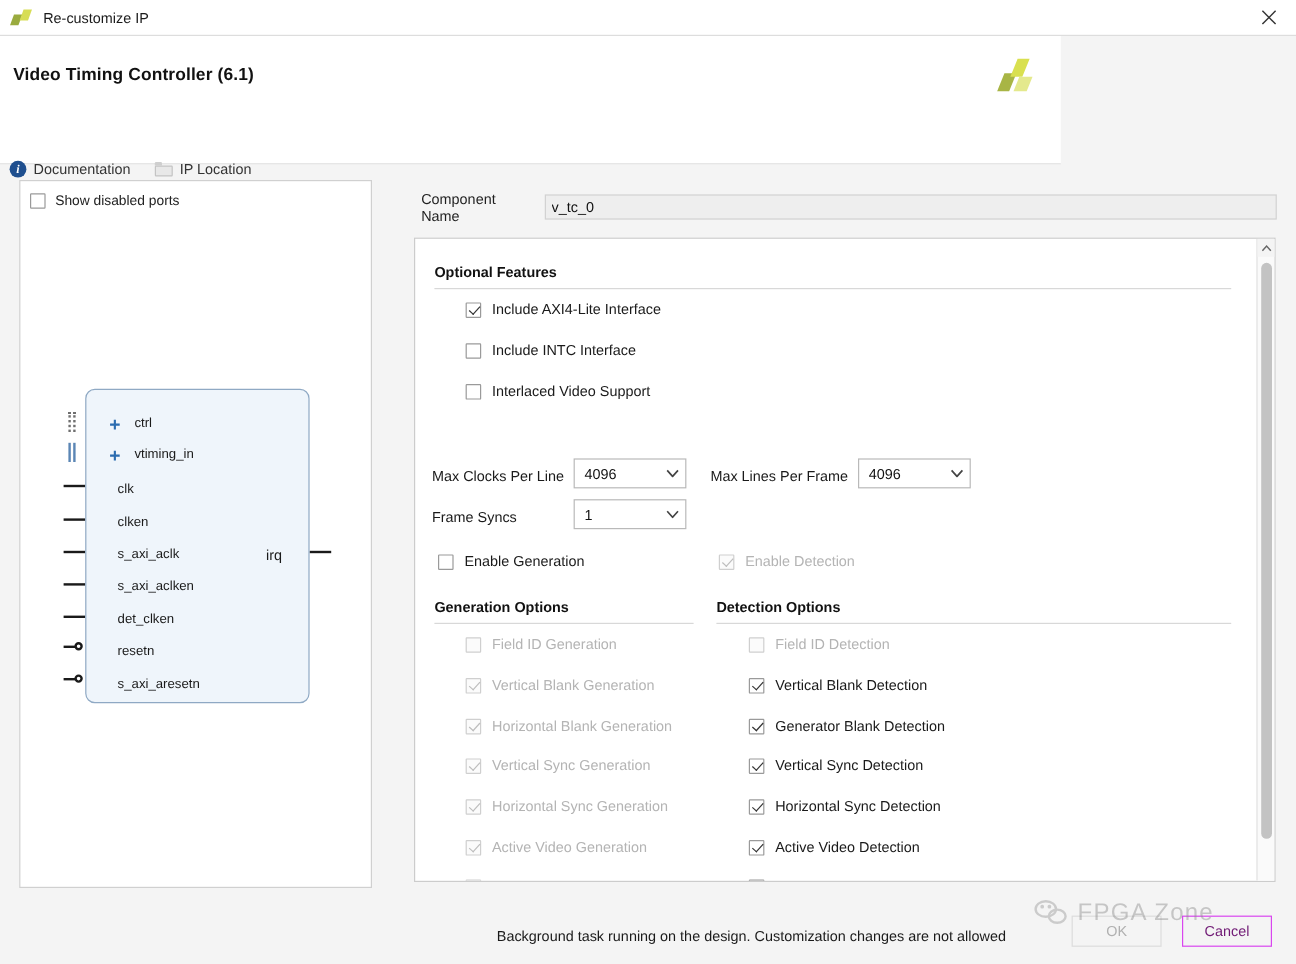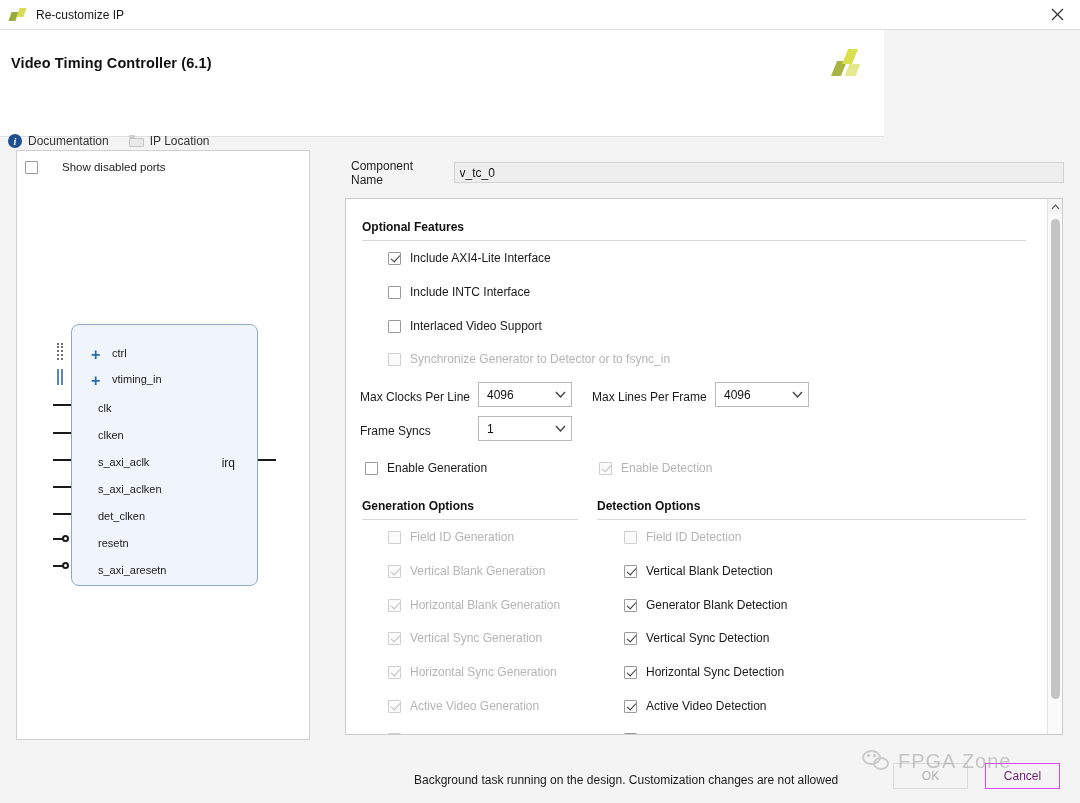--- a/index.html
+++ b/index.html
@@ -77,21 +77,21 @@
     background: #e8e8e8; border: 1px solid #c4c4c4; border-radius: 1px;
   }
 
   
   .left-panel {
     position: absolute; left: 16px; top: 150px; width: 294px; height: 590px;
     background: #ffffff; border: 1px solid #d0d0d0;
   }
   .show-ports-row {
     position: absolute; left: 8px; top: 10px;
-    display: flex; align-items: flex-start; gap: 24px; cursor: pointer;
+    display: flex; align-items: center; gap: 8px; cursor: pointer;
   }
   .show-ports-row .lbl { font-size: 11.5px; color: #222222; }
 
   .cb {
     width: 13px; height: 13px; flex: 0 0 13px;
     border: 1px solid #9a9a9a; background: #ffffff;
     position: relative; border-radius: 1px;
   }
   .cb.checked::after {
     content: ""; position: absolute; left: 3.5px; top: 0.5px;
@@ -345,24 +345,20 @@
         <span class="lbl">Include AXI4-Lite Interface</span>
       </div>
       <div class="opt-row" style="left:42px; top:86px;">
         <span class="cb"></span>
         <span class="lbl">Include INTC Interface</span>
       </div>
       <div class="opt-row" style="left:42px; top:120px;">
         <span class="cb"></span>
         <span class="lbl">Interlaced Video Support</span>
       </div>
-      <div class="opt-row dim" style="left:42px; top:153px;">
-        <span class="cb disabled"></span>
-        <span class="lbl">Synchronize Generator to Detector or to fsync_in</span>
-      </div>
 
       <div class="field-label" style="left:14px; top:191px;">Max Clocks Per Line</div>
       <div class="combo" style="left:132px; top:183px; width:94px;">
         <span class="val">4096</span>
         <span class="arrow">
           <svg width="11" height="7" viewBox="0 0 11 7">
               <path d="M1 1 L5.5 6 L10 1" fill="none" stroke="#444" stroke-width="1.4"></path>
             </svg>
         </span>
       </div>

